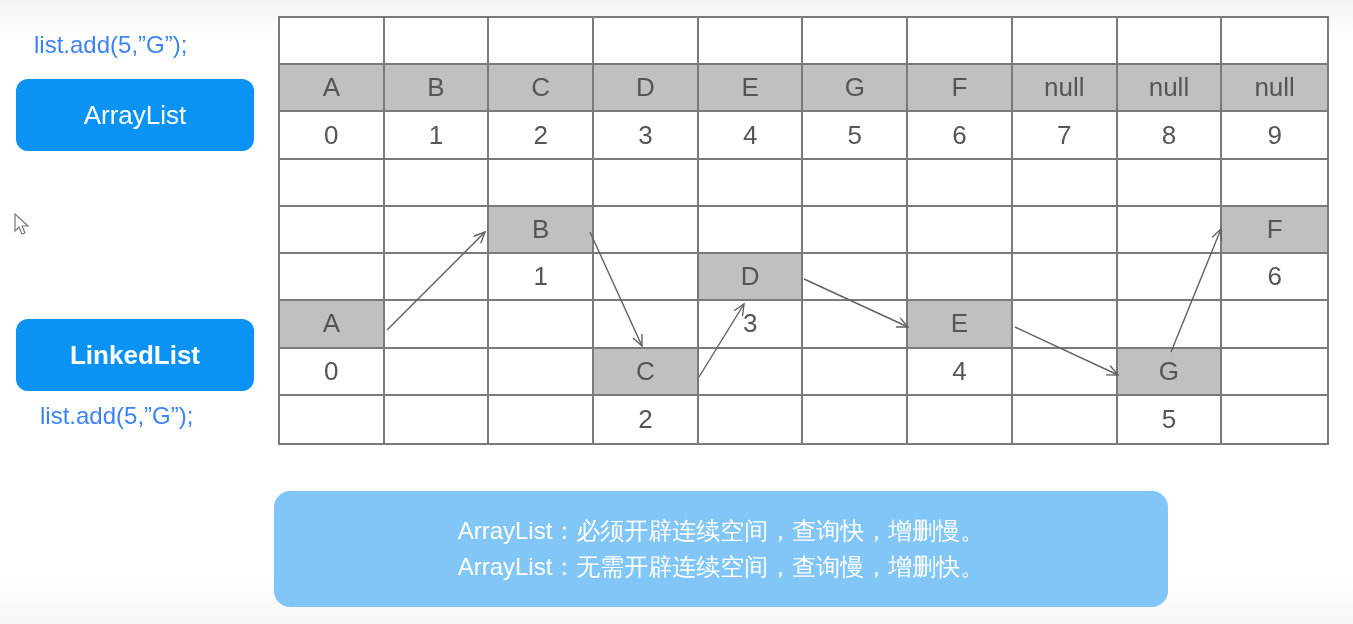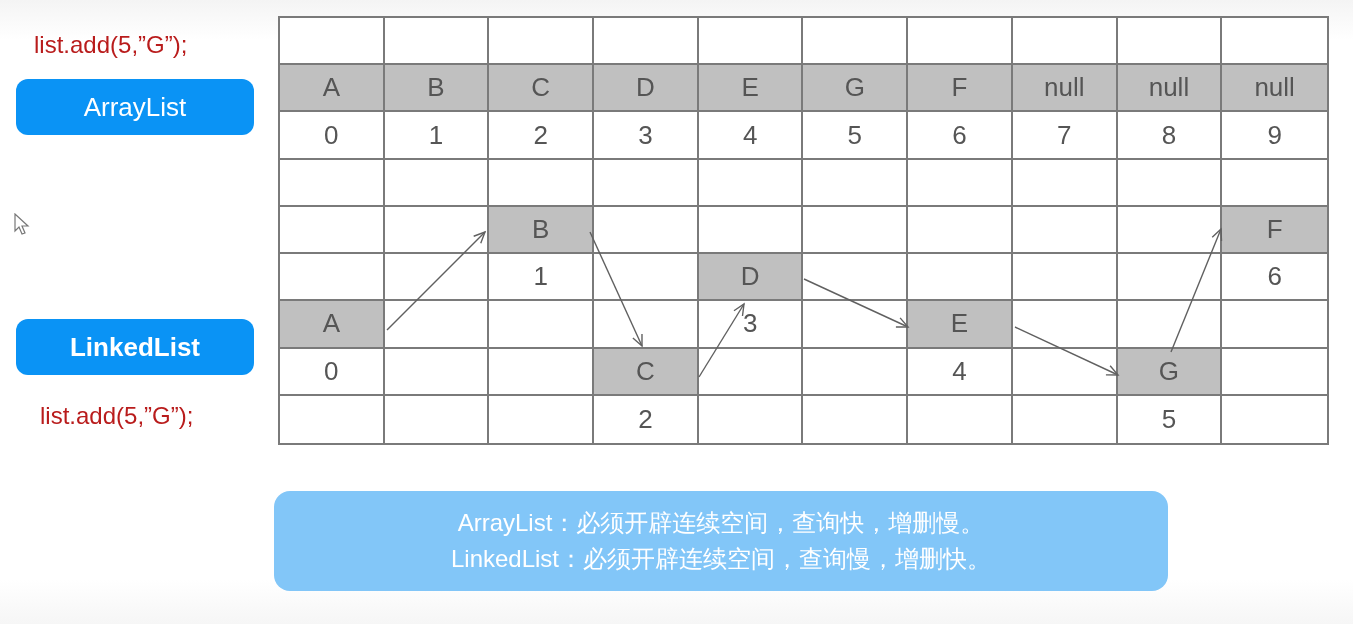--- a/index.html
+++ b/index.html
@@ -3,45 +3,45 @@
 <meta charset="utf-8">
 <style>
   html, body { margin:0; padding:0; }
   body {
     width:1353px; height:624px; position:relative; overflow:hidden;
     background: linear-gradient(#f4f4f4 0px, #ffffff 40px, #ffffff 580px, #f6f6f6 624px);
     font-family: "Liberation Sans", "DejaVu Sans", sans-serif;
     color:#555;
   }
   .code-label {
-    position:absolute; font-size:24px; color:#b91c1c; white-space:nowrap;
+    position:absolute; font-size:24px; color:#3b82f6; white-space:nowrap;
   }
   .blue-btn {
-    position:absolute; left:16px; width:238px; height:56px;
+    position:absolute; left:16px; width:238px; height:72px;
     background:#0a93f5; border-radius:12px; color:#fff;
     font-size:26px; display:flex; align-items:center; justify-content:center;
   }
   .grid {
     position:absolute; left:278px; top:16px; width:1051px; height:429px;
     display:grid;
     grid-template-columns: repeat(10, 1fr);
     grid-template-rows: repeat(9, 1fr);
     border:2px solid #7a7a7a; box-sizing:border-box;
   }
   .cell {
     border-right:2px solid #7a7a7a; border-bottom:2px solid #7a7a7a;
     display:flex; align-items:center; justify-content:center;
     font-size:26px; color:#555; background:#fff;
   }
   .cell.lastcol { border-right:none; }
   .cell.lastrow { border-bottom:none; }
   .cell.shade { background:#c0c0c0; }
   svg.arrows { position:absolute; left:0; top:0; pointer-events:none; }
   .note {
-    position:absolute; left:274px; top:491px; width:894px; height:100px;
+    position:absolute; left:274px; top:491px; width:894px; height:116px;
     background:#82c6f8; border-radius:16px; color:#fff;
     display:flex; flex-direction:column; align-items:center; justify-content:center;
     font-size:24px; line-height:36px;
   }
   .cursor { position:absolute; left:14px; top:213px; }
 </style>
 </head>
 <body>
 
 <div class="code-label" style="left:34px; top:31px;">list.add(5,”G”);</div>
@@ -166,14 +166,14 @@
     <line x1="590" y1="232" x2="642" y2="346" marker-end="url(#ah)"></line>
     <line x1="699" y1="377" x2="744" y2="304" marker-end="url(#ah)"></line>
     <line x1="804" y1="279" x2="908" y2="327" marker-end="url(#ah)"></line>
     <line x1="1015" y1="327" x2="1118" y2="375" marker-end="url(#ah)"></line>
     <line x1="1171" y1="352" x2="1221" y2="229" marker-end="url(#ah)"></line>
   </g>
 </svg>
 
 <div class="note">
   <div>ArrayList：必须开辟连续空间，查询快，增删慢。</div>
-  <div>LinkedList：必须开辟连续空间，查询慢，增删快。</div>
+  <div>ArrayList：无需开辟连续空间，查询慢，增删快。</div>
 </div>
 
 </body></html>

